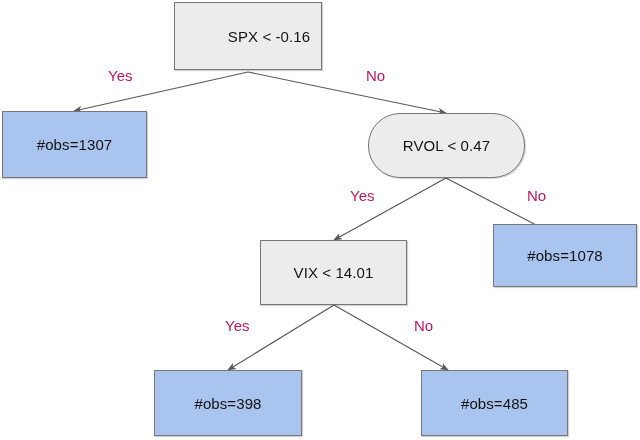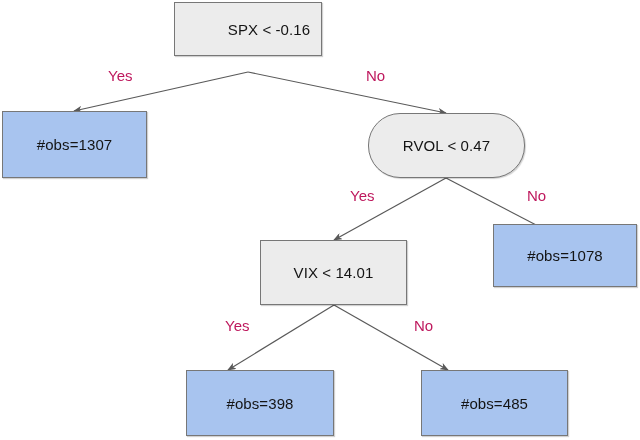--- a/index.html
+++ b/index.html
@@ -70,36 +70,36 @@
         <line x1="248" y1="72" x2="74" y2="111" stroke="#595959" stroke-width="1.2" marker-end="url(#arrowhead)"></line>
         <line x1="248" y1="72" x2="446" y2="113" stroke="#595959" stroke-width="1.2" marker-end="url(#arrowhead)"></line>
         <line x1="446" y1="178" x2="334" y2="240" stroke="#595959" stroke-width="1.2" marker-end="url(#arrowhead)"></line>
         <line x1="446" y1="178" x2="565" y2="240" stroke="#595959" stroke-width="1.2" marker-end="url(#arrowhead)"></line>
         <line x1="334" y1="305" x2="228" y2="370" stroke="#595959" stroke-width="1.2" marker-end="url(#arrowhead)"></line>
         <line x1="334" y1="305" x2="448" y2="370" stroke="#595959" stroke-width="1.2" marker-end="url(#arrowhead)"></line>
       </g>
   </svg>
 
   <div id="nodes-layer">
-      <div class="node decision" style="left: 174px; top: 2px; width: 148px; height: 54px; padding-left: 42px;">
+      <div class="node decision" style="left: 174px; top: 2px; width: 148px; height: 68px; padding-left: 42px;">
         <span>SPX &lt; -0.16</span>
       </div>
       <div class="node leaf" style="left: 2px; top: 111px; width: 145px; height: 67px;">
         <span>#obs=1307</span>
       </div>
       <div class="node decision" style="left: 368px; top: 113px; width: 157px; height: 65px; border-radius: 32px;">
         <span>RVOL &lt; 0.47</span>
       </div>
       <div class="node decision" style="left: 260px; top: 240px; width: 147px; height: 65px;">
         <span>VIX &lt; 14.01</span>
       </div>
       <div class="node leaf" style="left: 493px; top: 224px; width: 144px; height: 63px;">
         <span>#obs=1078</span>
       </div>
-      <div class="node leaf" style="left: 154px; top: 370px; width: 148px; height: 66px; margin-left: 32px;">
+      <div class="node leaf" style="left: 154px; top: 370px; width: 148px; height: 66px;">
         <span>#obs=398</span>
       </div>
       <div class="node leaf" style="left: 375px; top: 370px; width: 147px; height: 66px; margin-left: 46px;">
         <span>#obs=485</span>
       </div>
     </div>
   <div id="labels-layer">
       <div class="edge-label" style="left: 108px; top: 68px;">Yes</div>
       <div class="edge-label" style="left: 366px; top: 68px;">No</div>
       <div class="edge-label" style="left: 350px; top: 188px;">Yes</div>

